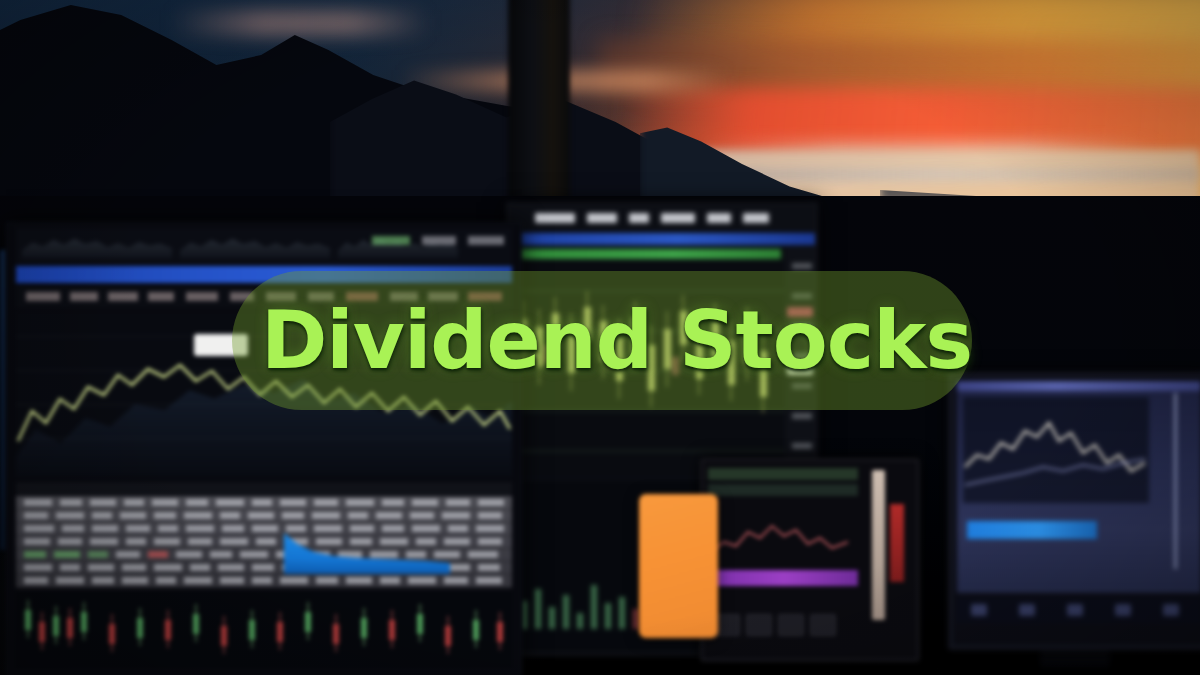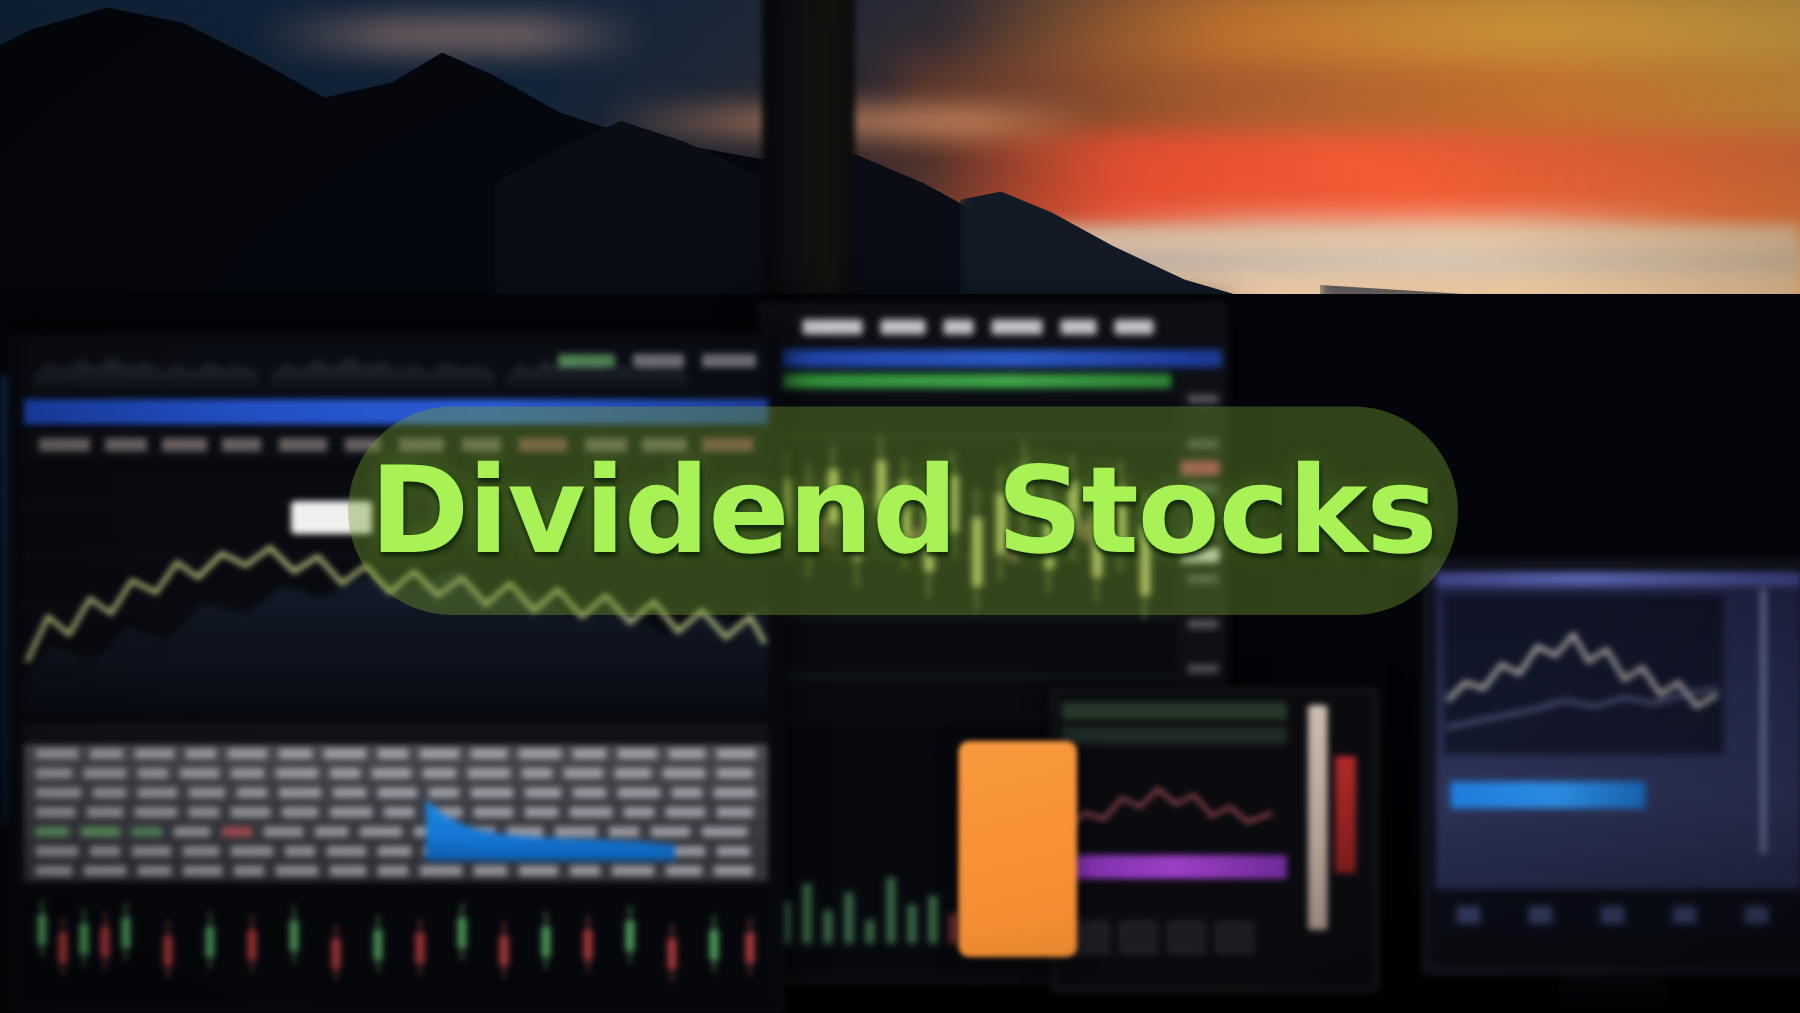--- a/index.html
+++ b/index.html
@@ -373,21 +373,21 @@
   .title-pill {
     position: absolute;
     left: 232px; top: 271px; width: 740px; height: 139px;
     background: rgba(116,158,46,0.40);
     border-radius: 74px;
     pointer-events: none;
   }
   .title-wrap {
     position: absolute;
     left: 232px; top: 271px; width: 740px; height: 139px;
-    display: flex; align-items: center; justify-content: center;
+    display: flex; align-items: center; justify-content: flex-end;
   }
   .title-text {
     font-family: "DejaVu Sans", sans-serif;
     font-weight: bold;
     font-size: 80px;
     line-height: 1;
     letter-spacing: -1px;
     color: #a9f255;
     text-shadow:
        0 2px 3px rgba(10,30,6,0.85),

